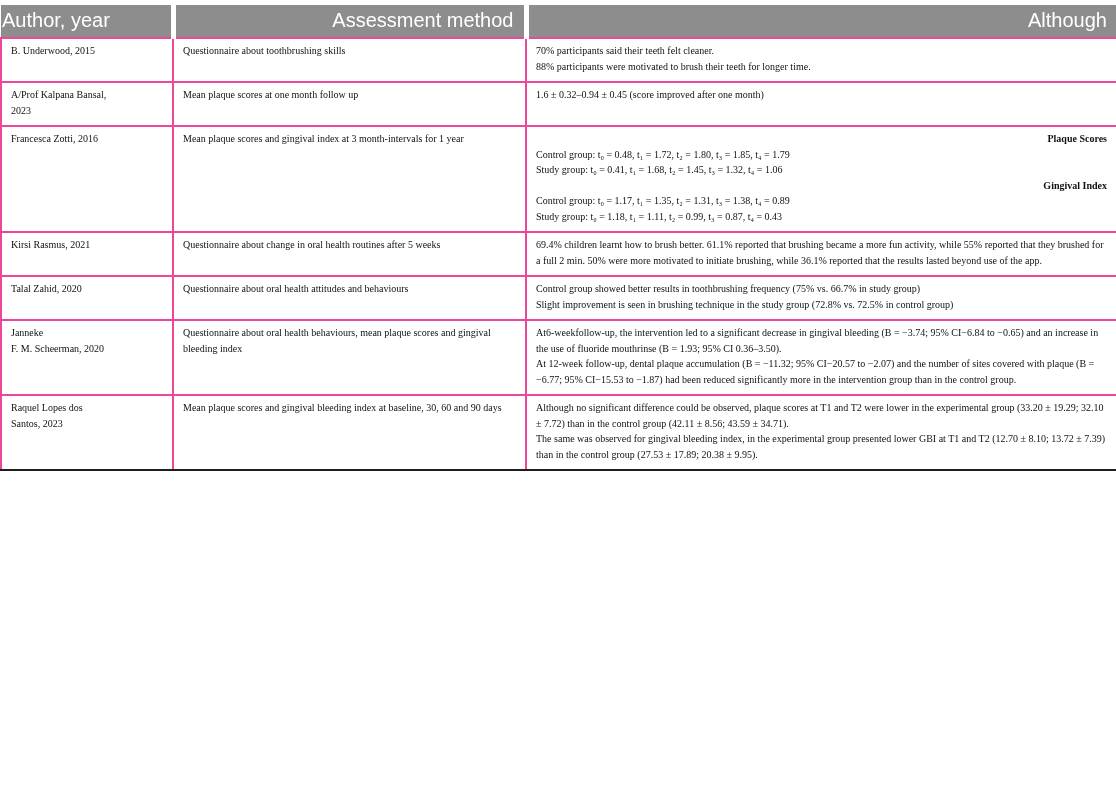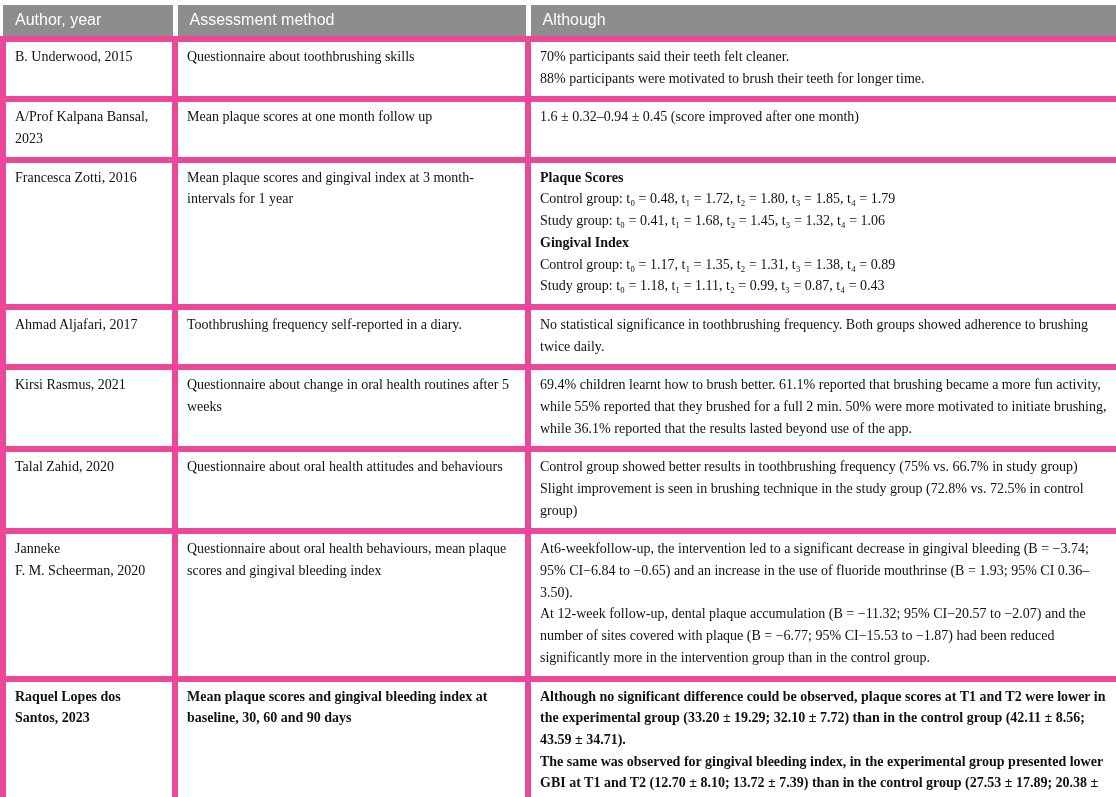--- a/index.html
+++ b/index.html
@@ -18,44 +18,44 @@
     width: 1116px;
     border-collapse: collapse;
     table-layout: fixed;
   }
   
   thead th {
     background: #8d8d8d;
     color: #ffffff;
     font-family: "Liberation Sans", "DejaVu Sans", sans-serif;
     font-weight: 400;
-    font-size: 16px;
-    padding: 4px 10px 5px 12px;
+    font-size: 20px;
+    padding: 4px 10px 5px 1px;
     height: 22px;
     vertical-align: middle;
     border: none;
   }
   thead th + th {
     border-left: 5px solid #ffffff;
   }
   th.left   { text-align: left; }
-  th.center { text-align: left; }
+  th.center { text-align: right; }
   
   tbody td {
-    border: 6px solid #ec4899;
+    border: 2px solid #ec4899;
     vertical-align: top;
     padding: 4px 9px 7px 9px;
-    font-size: 14px;
+    font-size: 10px;
     line-height: 1.55;
   }
-  tbody tr:last-child td { border-bottom: 2px solid #1f1f1f; font-weight: bold; }
+  tbody tr:last-child td { border-bottom: 2px solid #1f1f1f; }
   td.author-col  { white-space: pre-line; }
   td.method-col  {}
   td.outcome-col {}
-  .bold { font-weight: 700; }
+  .bold { font-weight: 700; text-align: right; }
 </style>
 </head>
 <body>
 
 <div class="page">
   <table class="review-table">
     <colgroup>
       <col style="width:172px">
       <col style="width:353px">
       <col style="width:591px">
@@ -93,27 +93,20 @@
     <td class="outcome-col">
             <div class="bold">Plaque Scores</div>
             <div>Control group: t₀ = 0.48, t₁ = 1.72, t₂ = 1.80, t₃ = 1.85, t₄ = 1.79</div>
             <div>Study group: t₀ = 0.41, t₁ = 1.68, t₂ = 1.45, t₃ = 1.32, t₄ = 1.06</div>
             <div class="bold">Gingival Index</div>
             <div>Control group: t₀ = 1.17, t₁ = 1.35, t₂ = 1.31, t₃ = 1.38, t₄ = 0.89</div>
             <div>Study group: t₀ = 1.18, t₁ = 1.11, t₂ = 0.99, t₃ = 0.87, t₄ = 0.43</div>
           </td>
   </tr>
 
-  <tr>
-    <td class="author-col">Ahmad Aljafari, 2017</td>
-    <td class="method-col">Toothbrushing frequency self-reported in a diary.</td>
-    <td class="outcome-col">
-            <div>No statistical significance in toothbrushing frequency. Both groups showed adherence to brushing twice daily.</div>
-          </td>
-  </tr>
 
   <tr>
     <td class="author-col">Kirsi Rasmus, 2021</td>
     <td class="method-col">Questionnaire about change in oral health routines after 5 weeks</td>
     <td class="outcome-col">
             <div>69.4% children learnt how to brush better. 61.1% reported that brushing became a more fun activity, while 55% reported that they brushed for a full 2 min. 50% were more motivated to initiate brushing, while 36.1% reported that the results lasted beyond use of the app.</div>
           </td>
   </tr>
 
   <tr>

